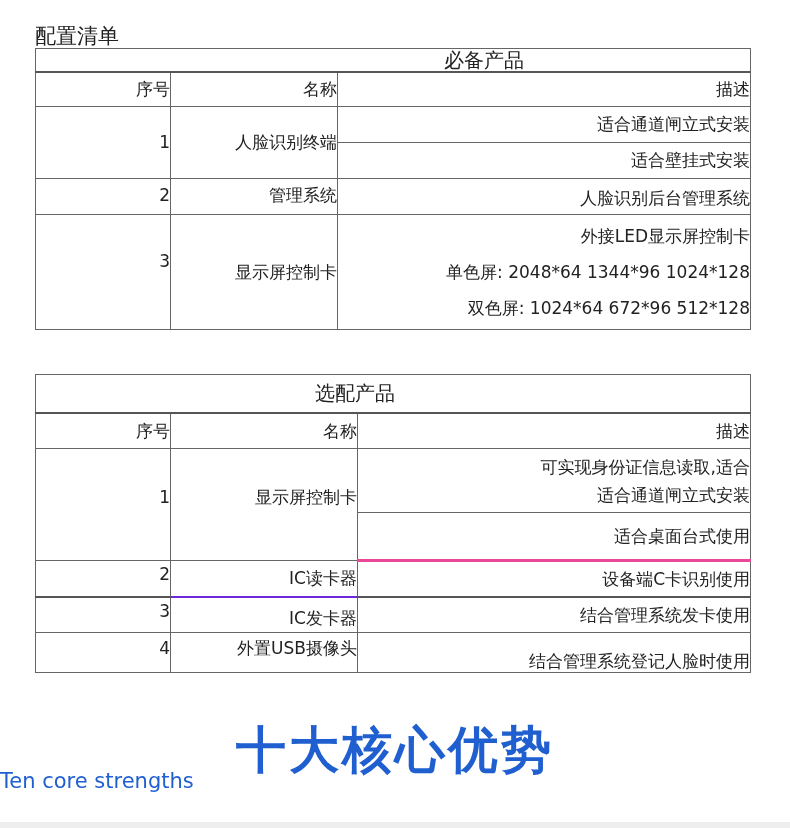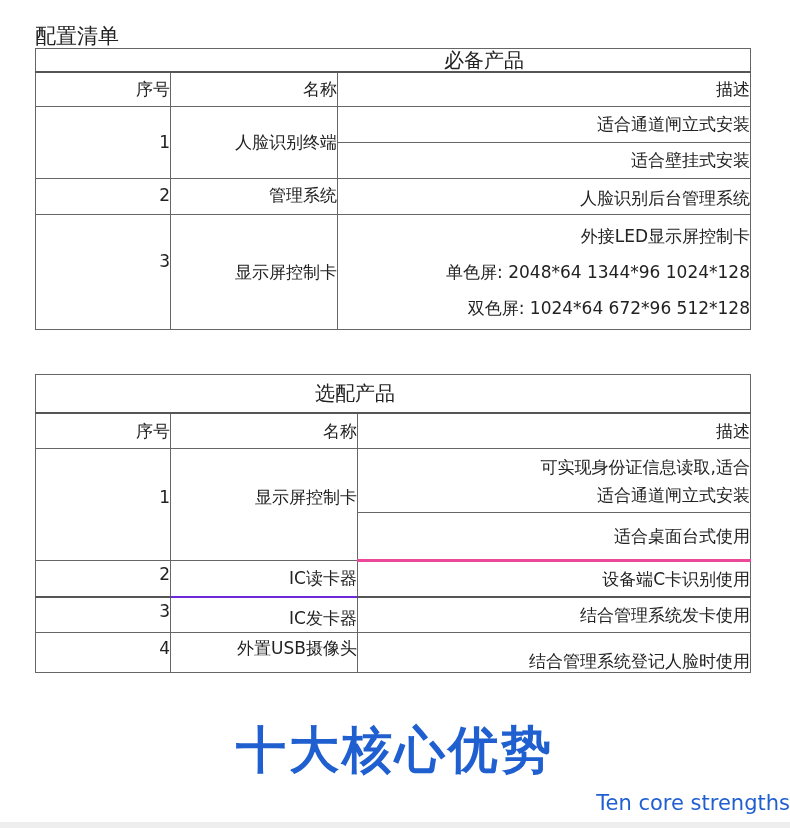--- a/index.html
+++ b/index.html
@@ -23,21 +23,21 @@
   table.spec tr.title td { font-size: 20px; border-bottom: 2px solid #555; }
   #t1 { top: 48px; }
   #t2 { top: 374px; }
   .desc-lines div { line-height: 36px; }
   .headline {
     position: absolute; left: 0; width: 790px; top: 718px; text-align: center;
     font-size: 50px; font-weight: bold; color: #1f5fcf; letter-spacing: 3px;
     line-height: 64px;
   }
   .subline {
-    position: absolute; left: 0; width: 790px; top: 790px; text-align: right;
+    position: absolute; left: 0; width: 790px; top: 768px; text-align: left;
     font-size: 21px; color: #1f5fcf; line-height: 26px;
   }
   .bottom-band {
     position: absolute; left: 0; top: 822px; width: 790px; height: 6px; background: #eeeeee;
   }
 </style>
 </head>
 <body>
 
 <div class="caption">配置清单</div>

